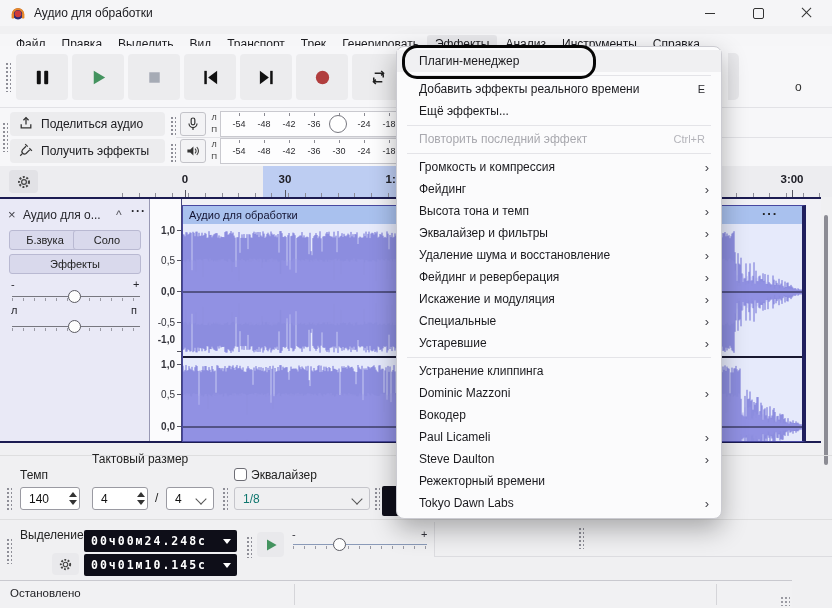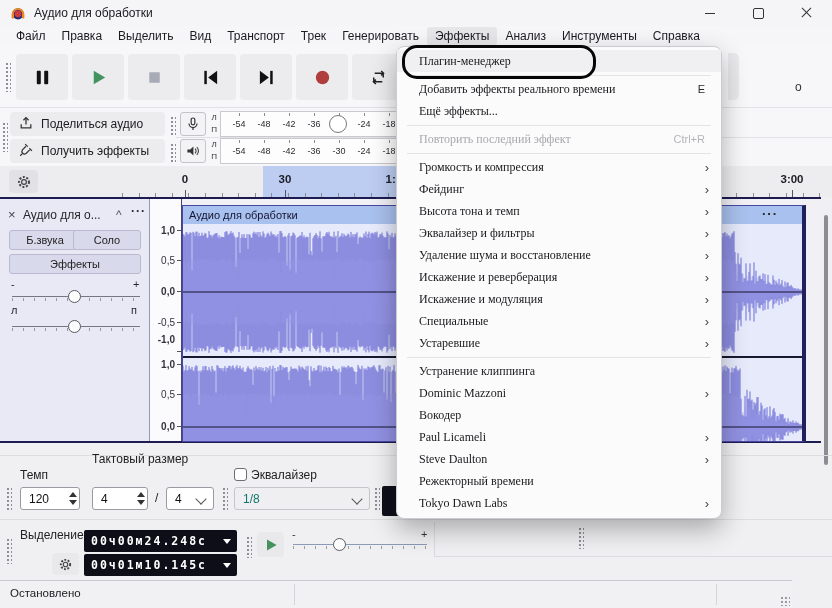--- a/index.html
+++ b/index.html
@@ -8,21 +8,21 @@
   
   #titlebar{position:absolute;left:0;top:0;width:832px;height:26px;background:#f5f5f7;}
   #app-icon{position:absolute;left:10px;top:5px;width:16px;height:16px;}
   #win-title{position:absolute;left:34px;top:6px;font-size:12px;color:#1b1b1f;}
   .wc{position:absolute;top:0;width:44px;height:26px;display:flex;align-items:center;justify-content:center;}
   .wc .bar{width:10px;height:1px;background:#333;}
   .wc .box{width:9px;height:9px;border:1px solid #333;border-radius:2px;}
   .wc .x1,.wc .x2{position:absolute;width:13px;height:1.2px;background:#333;}
   .wc .x1{transform:rotate(45deg);} .wc .x2{transform:rotate(-45deg);}
   
-  #menubar{position:absolute;left:0;top:26px;width:832px;height:20px;background:#f6f6f8;display:flex;align-items:center;padding-left:8px;box-sizing:border-box;}
+  #menubar{position:absolute;left:0;top:34px;width:832px;height:20px;background:#f6f6f8;display:flex;align-items:center;padding-left:8px;box-sizing:border-box;}
   .mb-item{font-size:12px;color:#1c1c20;padding:2px 8px;border-radius:3px;white-space:nowrap;}
   .mb-item.active{background:#e6e6e9;}
   
   #toolbars{position:absolute;left:0;top:46px;width:832px;height:120px;background:#f7f7f9;}
   .tsep{position:absolute;height:1px;background:#e2e2e6;}
   .grip{position:absolute;width:6px;background-image:radial-gradient(#8e8e97 1px,transparent 1.2px);background-size:4px 4px;}
   .tbtn{position:absolute;background:#ececee;border-radius:4px;display:flex;align-items:center;justify-content:center;}
   .tbtn svg{width:19px;height:19px;}
   .pill{position:absolute;background:#ececee;border-radius:4px;display:flex;align-items:center;font-size:12px;color:#202024;padding:0 8px;box-sizing:border-box;gap:7px;}
   .pill svg{width:16px;height:16px;flex:0 0 auto;}
@@ -79,21 +79,21 @@
   #speed-play svg{width:16px;height:16px;}
   .sl-minus,.sl-plus{position:absolute;font-size:11px;color:#33333b;}
   
   #statusbar{position:absolute;left:0;top:580px;width:792px;height:28px;background:#f1f1f3;border-top:1px solid #c9c9cf;box-sizing:border-box;}
   #status-text{position:absolute;left:10px;top:6px;font-size:11.5px;color:#1c1c20;}
   .sdiv{position:absolute;top:3px;width:1px;height:21px;background:#d5d5d9;}
   #resize-grip{position:absolute;right:2px;bottom:2px;width:10px;height:10px;background-image:radial-gradient(#9a9aa2 1px,transparent 1.2px);background-size:4px 4px;}
   
   #fx-menu{position:absolute;left:396px;top:46px;width:326px;background:#fbfbfc;border:1px solid #cbcbd1;border-radius:8px;box-shadow:0 10px 26px rgba(0,0,0,.30);z-index:40;padding:3px 0 4px 0;box-sizing:border-box;}
   .m-item{height:22px;display:flex;align-items:center;padding:0 12px 0 22px;font-size:12px;color:#1a1a1e;}
-  .m-item .lbl{flex:1;white-space:nowrap;font-family:Liberation Serif, serif;}
+  .m-item .lbl{flex:1;white-space:nowrap;}
   .m-item .sc{font-size:11px;color:#2a2a2e;margin-right:4px;}
   .m-item .sub{font-size:13px;color:#44444a;}
   .m-item.disabled{color:#a8a8ae;} .m-item.disabled .sc{color:#b4b4ba;}
   .m-item.hl{background:#f0f0f2;}
   .m-sep{height:1px;background:#e4e4e8;margin:3px 10px 2px 10px;}
   #annotation{position:absolute;left:402px;top:45px;width:188px;height:28px;border:3.5px solid #060606;border-radius:15px;z-index:60;pointer-events:none;}
   #time-sliver{position:absolute;left:382px;top:486px;width:46px;height:30px;background:#0f0f1a;border-radius:2px;z-index:5;}
   #partial-o{position:absolute;left:795px;top:80px;font-size:12px;color:#333;z-index:2;}
   #partial-btn{position:absolute;left:728px;top:53px;width:11px;height:47px;background:#e9e9ec;border-radius:0 5px 5px 0;z-index:2;}
 </style>
@@ -396,21 +396,21 @@
         </svg>
       <div id="ch-sep"></div>
     </div>
   </div>
   <div id="vscroll"></div>
 
   <div class="rowline" style="top:455px"></div>
   <div class="grip" style="left:6px;top:487px;height:24px"></div>
   <span class="flabel" style="left:20px;top:468px">Темп</span>
   <div class="spin" style="left:20px;top:487px;width:60px">
-    <span class="val">120</span>
+    <span class="val">140</span>
     <span class="arrows">
         <span class="tri-up"></span>
         <span class="tri-dn"></span>
       </span>
   </div>
   <span class="flabel" style="left:92px;top:452px">Тактовый размер</span>
   <div class="spin" style="left:92px;top:487px;width:56px">
     <span class="val">4</span>
     <span class="arrows">
         <span class="tri-up"></span>
@@ -497,21 +497,21 @@
       </div>
       <div class="m-item">
         <span class="lbl">Эквалайзер и фильтры</span>
         <span class="sub">›</span>
       </div>
       <div class="m-item">
         <span class="lbl">Удаление шума и восстановление</span>
         <span class="sub">›</span>
       </div>
       <div class="m-item">
-        <span class="lbl">Искажение и реверберация</span>
+        <span class="lbl">Фейдинг и реверберация</span>
         <span class="sub">›</span>
       </div>
       <div class="m-item">
         <span class="lbl">Искажение и модуляция</span>
         <span class="sub">›</span>
       </div>
       <div class="m-item">
         <span class="lbl">Специальные</span>
         <span class="sub">›</span>
       </div>

